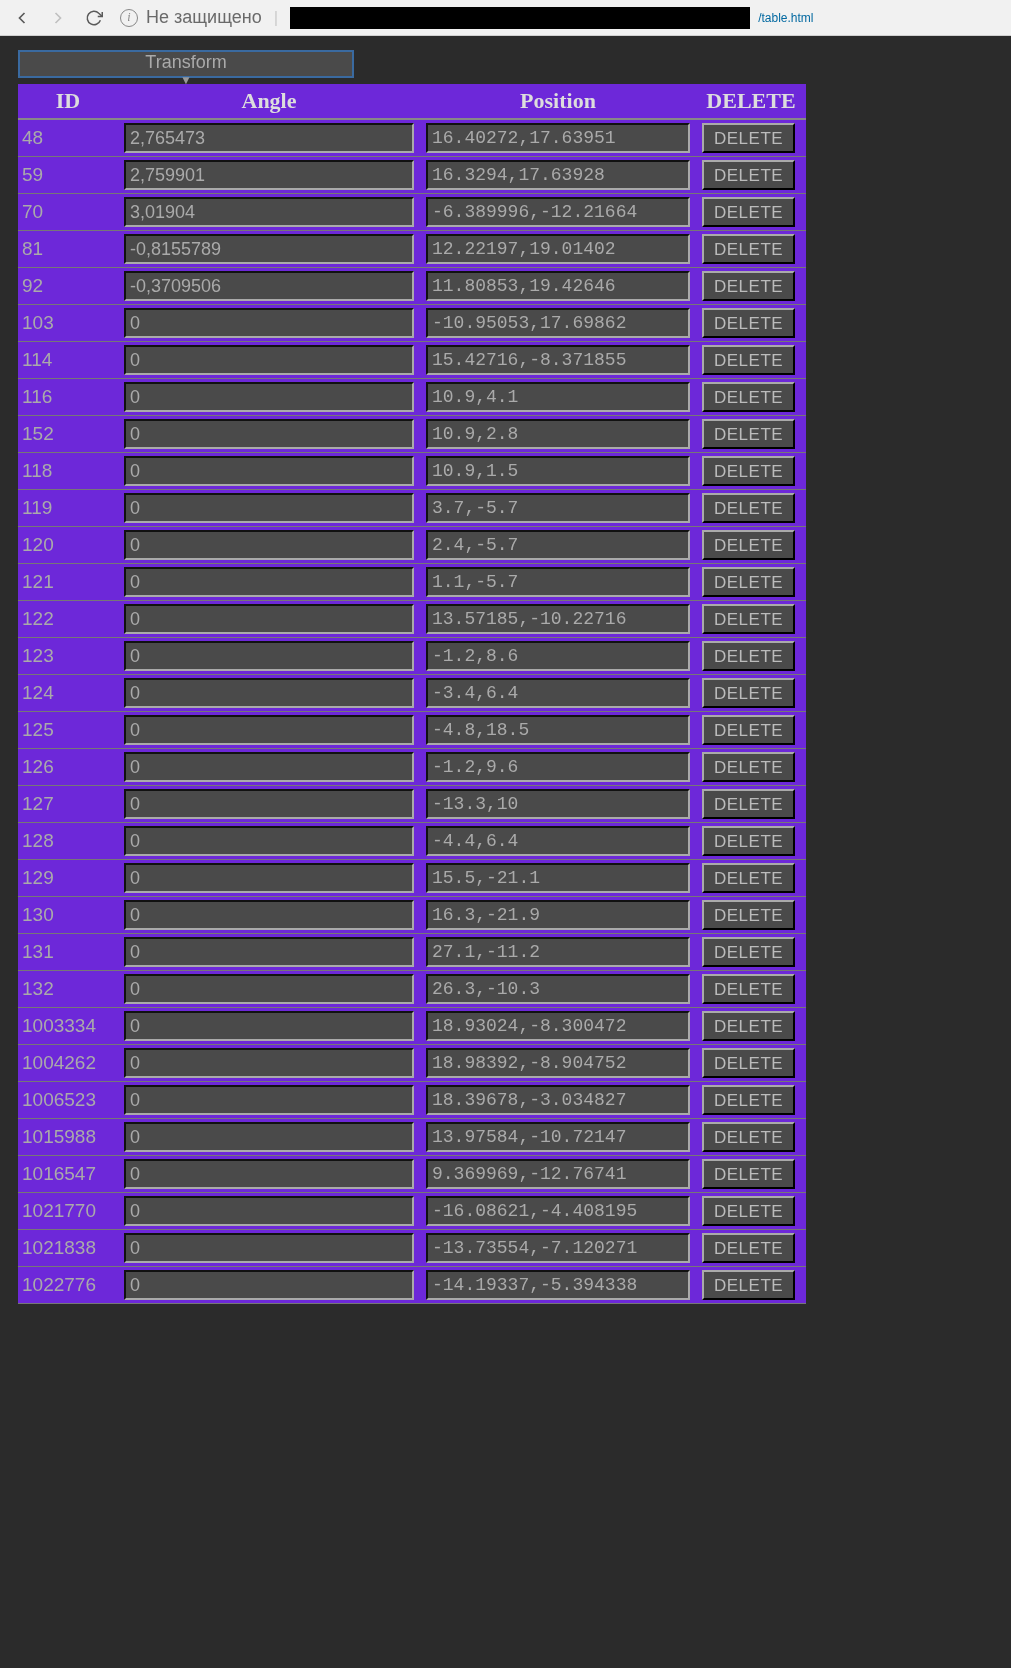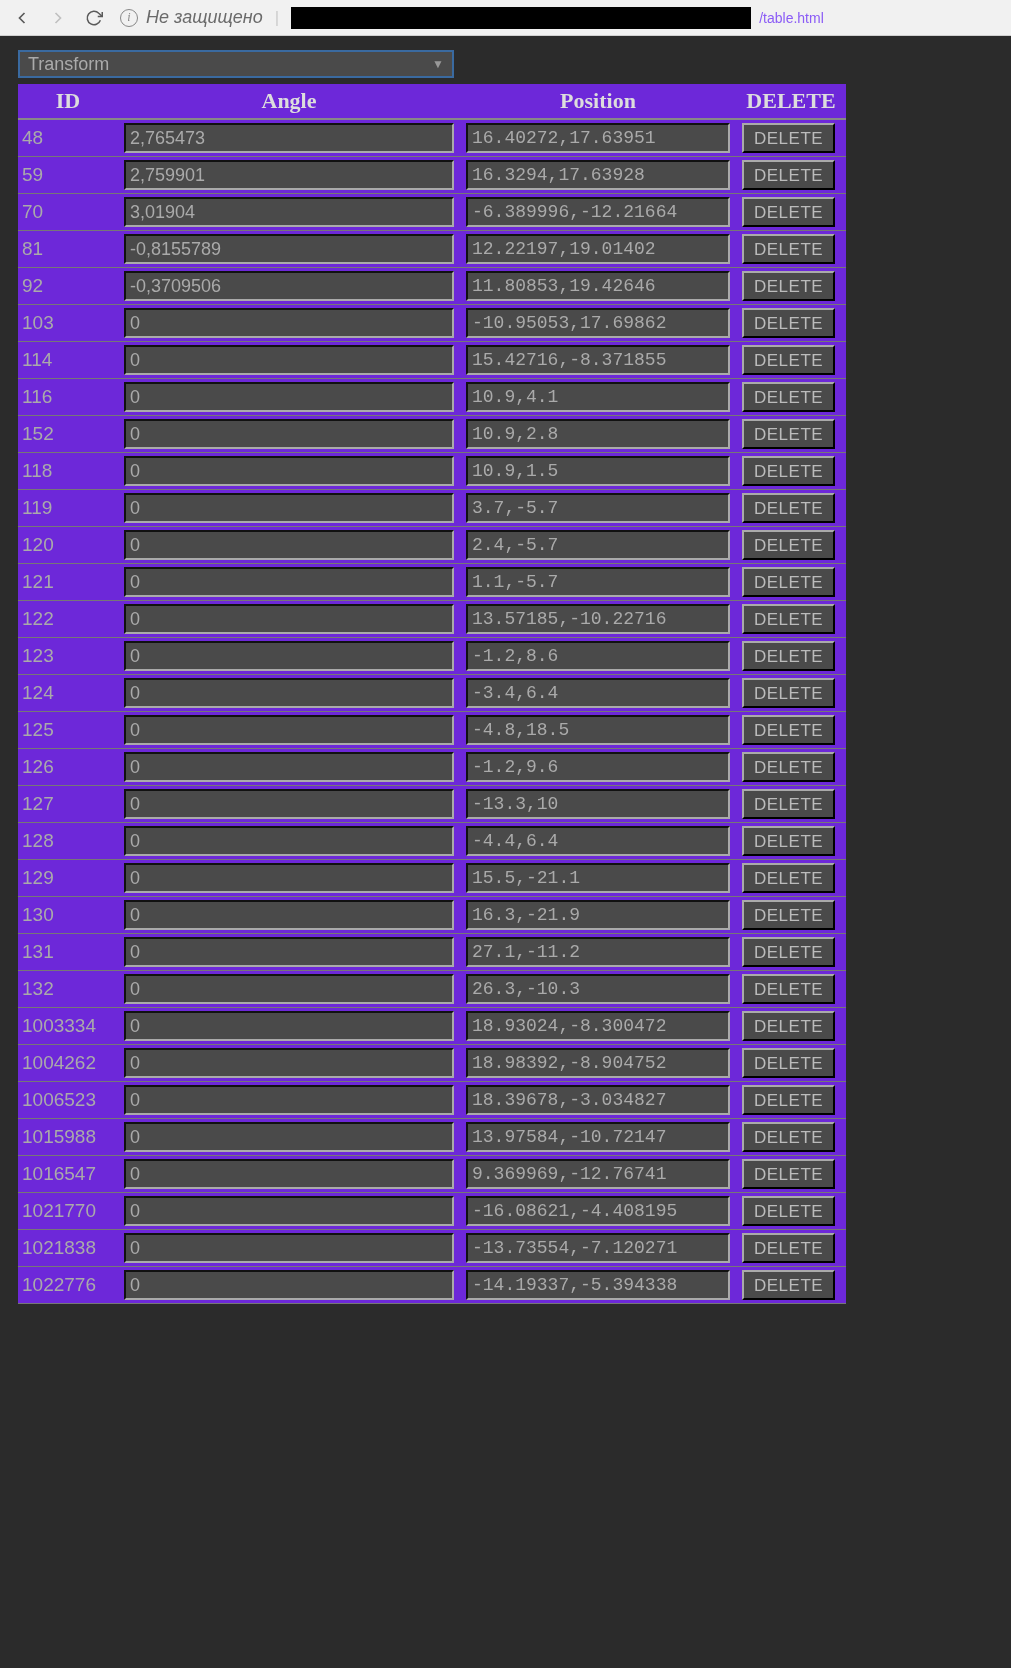--- a/index.html
+++ b/index.html
@@ -55,54 +55,54 @@
       align-items: center;
       justify-content: center;
       font-size: 12px;
       font-family: Georgia, serif;
       font-style: italic;
       color: #888;
     }
     .security-text {
       color: #6a6a6a;
       font-size: 18px;
-      font-style: italic;
     }
     .divider {
       color: #ccc;
       margin: 0 4px;
     }
     .url-black {
       background: #000;
       color: #000;
       display: inline-block;
       width: 460px;
       height: 22px;
     }
     .url-path {
-      color: #8b5cf6;
-      font-size: 14px;
+      color: #0369a1;
+      font-size: 12px;
     }
     .page-content {
       background: #2b2b2b;
       padding: 14px 18px;
     }
     .dropdown {
-      width: 436px;
+      width: 336px;
       height: 28px;
       background: #4a4a4a;
       border: 2px solid #3a6aa0;
       color: #aaa;
       font-size: 18px;
       padding: 0 8px;
       display: flex;
       align-items: center;
       justify-content: space-between;
       cursor: pointer;
       margin-bottom: 6px;
+      flex-direction: column;
     }
     .dropdown-arrow {
       font-size: 12px;
       color: #999;
     }
     table {
       border-collapse: collapse;
       background: #6d28d9;
     }
     th {
@@ -132,21 +132,21 @@
       border-left-color: #666;
       border-right-color: #aaa;
       border-bottom-color: #aaa;
       color: #aaa;
       font-size: 18px;
       padding: 2px 4px;
       height: 30px;
       font-family: Arial, sans-serif;
     }
     .angle-input {
-      width: 330px;
+      width: 290px;
     }
     .position-input {
       width: 264px;
       font-family: Liberation Mono, monospace;
     }
     .delete-btn {
       background: #4a4a4a;
       border: 2px outset #888;
       border-top-color: #aaa;
       border-left-color: #aaa;

